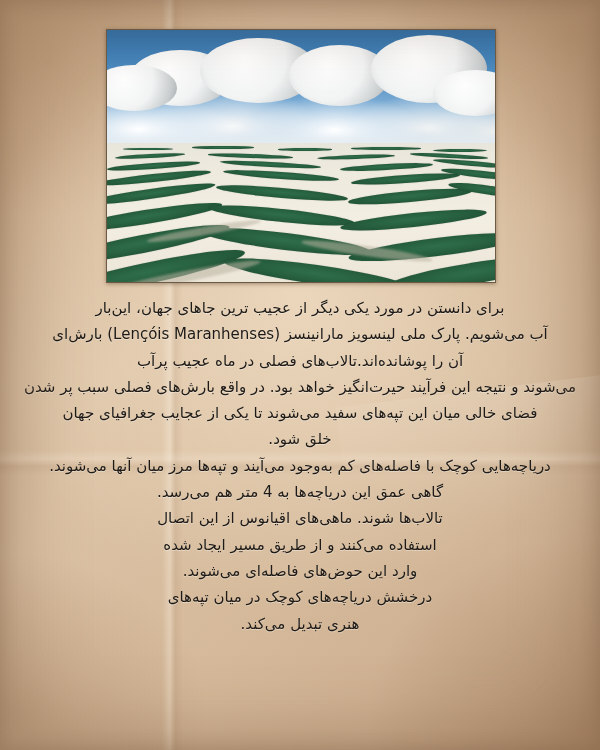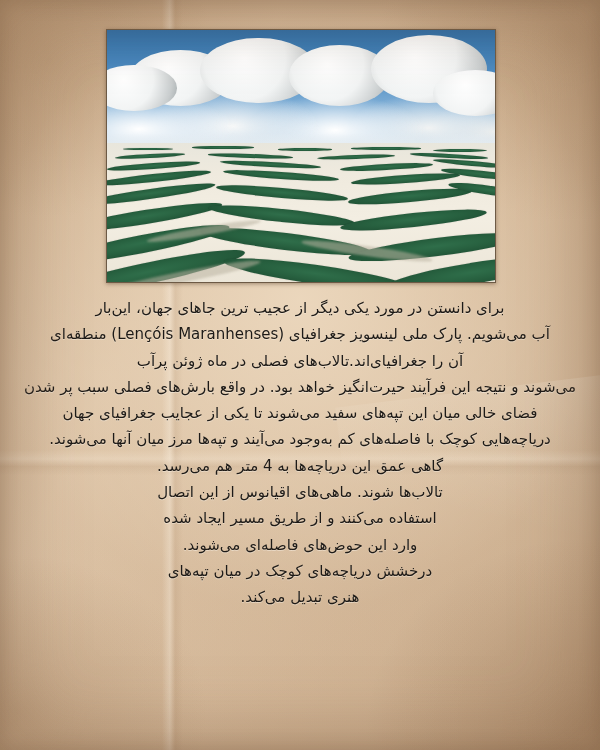--- a/index.html
+++ b/index.html
@@ -202,24 +202,25 @@
 
         <div class="shade" style="left:10%; top:60%; width:30%; height:6%; transform:rotate(-10deg);"></div>
         <div class="shade" style="left:50%; top:74%; width:34%; height:7%; transform:rotate(8deg);"></div>
         <div class="shade" style="left:0%;  top:92%; width:40%; height:8%; transform:rotate(-11deg);"></div>
       </div>
     </div>
   </div>
 
   <div class="text-block">
     <p class="para">برای دانستن در مورد یکی دیگر از عجیب ترین جاهای جهان، این‌بار</p>
-    <p class="para">آب می‌شویم. پارک ملی لینسویز جغرافیای (Lençóis Maranhenses) منطقه‌ای</p>
-    <p class="para">آن را جغرافیای‌اند.تالاب‌های فصلی در ماه ژوئن پرآب</p>
+    <p class="para">آب می‌شویم. پارک ملی لینسویز مارانینسز (Lençóis Maranhenses) بارش‌ای</p>
+    <p class="para">آن را پوشانده‌اند.تالاب‌های فصلی در ماه عجیب پرآب</p>
     <p class="para">می‌شوند و نتیجه این فرآیند حیرت‌انگیز خواهد بود. در واقع بارش‌های فصلی سبب پر شدن</p>
     <p class="para">فضای خالی میان این تپه‌های سفید می‌شوند تا یکی از عجایب جغرافیای جهان</p>
+    <p class="para">خلق شود.</p>
     <p class="para">دریاچه‌هایی کوچک با فاصله‌های کم به‌وجود می‌آیند و تپه‌ها مرز میان آنها می‌شوند.</p>
     <p class="para">گاهی عمق این دریاچه‌ها به 4 متر هم می‌رسد.</p>
     <p class="para">تالاب‌ها شوند. ماهی‌های اقیانوس از این اتصال</p>
     <p class="para">استفاده می‌کنند و از طریق مسیر ایجاد شده</p>
     <p class="para">وارد این حوض‌های فاصله‌ای می‌شوند.</p>
     <p class="para">درخشش دریاچه‌های کوچک در میان تپه‌های</p>
     <p class="para">هنری تبدیل می‌کند.</p>
   </div>
 
   <div class="vignette"></div>

